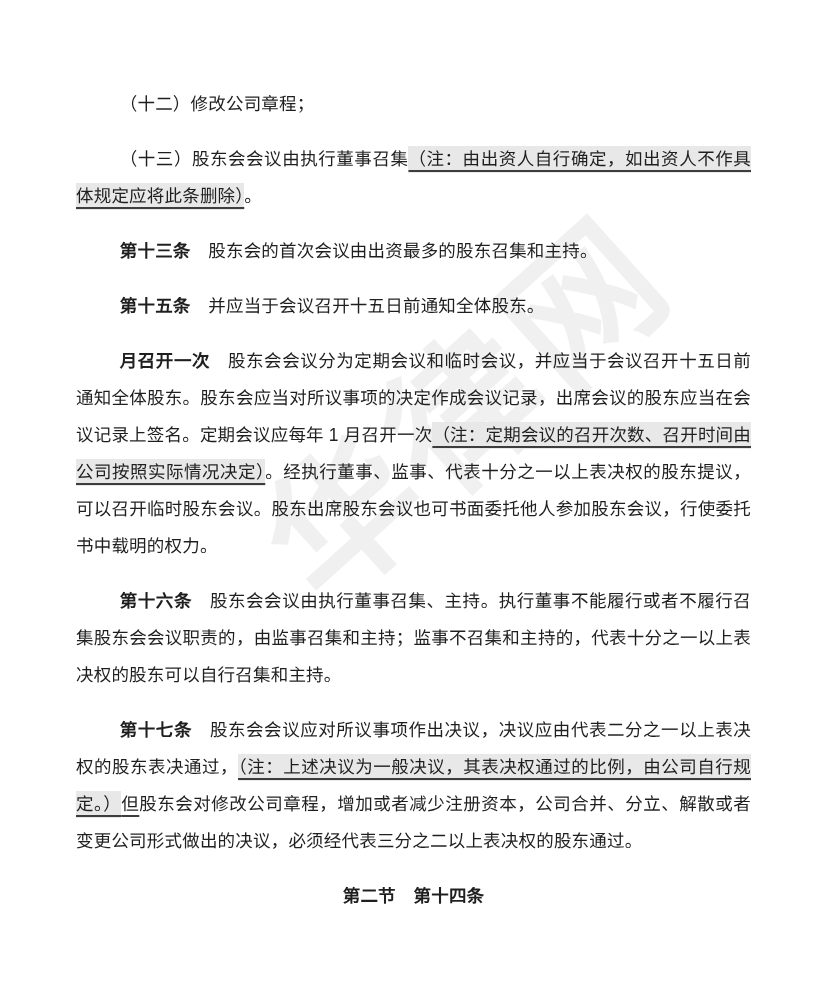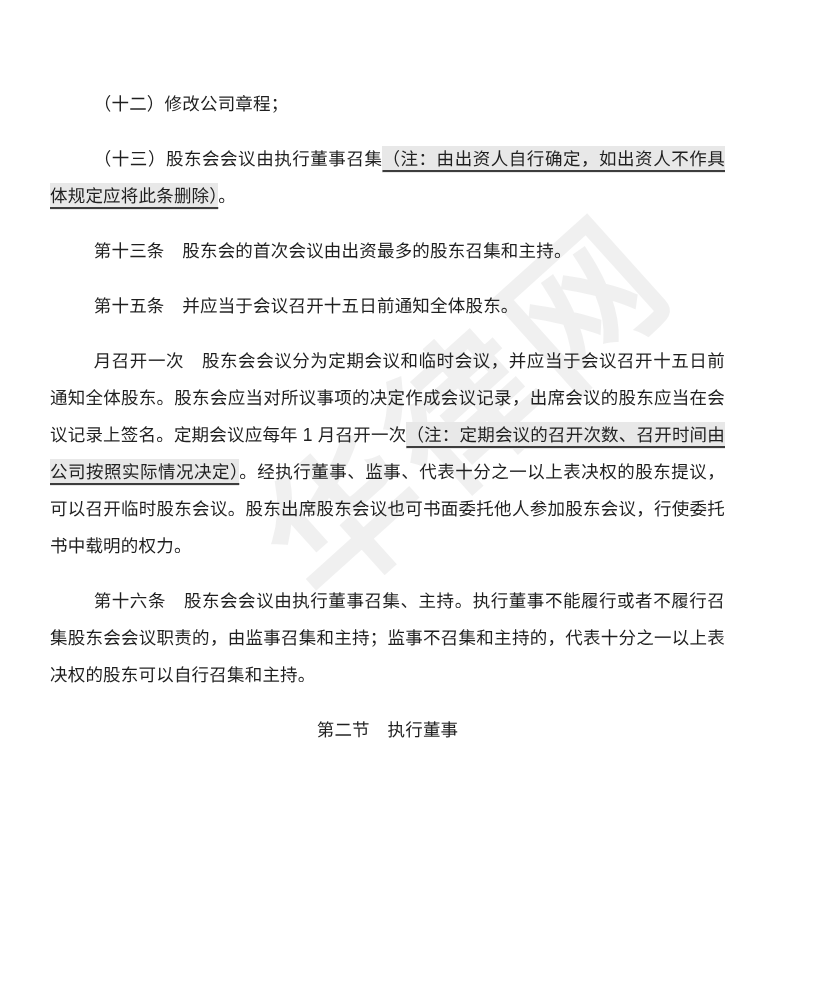--- a/index.html
+++ b/index.html
@@ -30,21 +30,21 @@
     white-space:nowrap;
     color:#000000;
     opacity:0.055;
     pointer-events:none;
     user-select:none;
     z-index:0;
   }
   .doc-body{
     position:relative;
     z-index:1;
-    padding:86px 60px 0 50px;
+    padding:86px 60px 0 76px;
     width:770px; 
   }
   .para{
     font-size:17.5px;
     line-height:37px;
     letter-spacing:0.2px;
   }
   .para.body{
     text-align:justify;
     text-justify:inter-character;
@@ -52,21 +52,21 @@
     margin-bottom:18px;
     width:675px;
   }
   .para.heading{
     text-align:center;
     font-weight:bold;
     margin-top:14px;
     width:675px;
   }
   .run{white-space:pre-wrap;}
-  .run.bold{font-weight:normal;}
+  .run.bold{font-weight:bold;}
   .run.note{
     background:var(--hl);
     text-decoration:underline;
     text-decoration-color:var(--ul);
     text-decoration-thickness:1.5px;
     text-underline-offset:5px;
     padding:3px 0 4px;
     -webkit-box-decoration-break:clone;
     box-decoration-break:clone;
   }
@@ -82,15 +82,16 @@
 
 <div class="page">
   <div class="watermark" style="opacity: 0.055; color: rgb(0, 0, 0);">华律网</div>
   <div class="doc-body">
       <p class="para body"><span class="run plain">（十二）修改公司章程；</span></p>
       <p class="para body"><span class="run plain">（十三）股东会会议由执行董事召集</span><span class="run note">（注：由出资人自行确定，如出资人不作具体规定应将此条删除）</span><span class="run plain">。</span></p>
       <p class="para body"><span class="run bold">第十三条</span><span class="run plain">　股东会的首次会议由出资最多的股东召集和主持。</span></p>
       <p class="para body"><span class="run bold">第十五条</span><span class="run plain">　并应当于会议召开十五日前通知全体股东。</span></p>
       <p class="para body"><span class="run bold">月召开一次</span><span class="run plain">　股东会会议分为定期会议和临时会议，并应当于会议召开十五日前通知全体股东。股东会应当对所议事项的决定作成会议记录，出席会议的股东应当在会议记录上签名。定期会议应每年 1 月召开一次</span><span class="run note">（注：定期会议的召开次数、召开时间由公司按照实际情况决定）</span><span class="run plain">。经执行董事、监事、代表十分之一以上表决权的股东提议，可以召开临时股东会议。股东出席股东会议也可书面委托他人参加股东会议，行使委托书中载明的权力。</span></p>
       <p class="para body"><span class="run bold">第十六条</span><span class="run plain">　股东会会议由执行董事召集、主持。执行董事不能履行或者不履行召集股东会会议职责的，由监事召集和主持；监事不召集和主持的，代表十分之一以上表决权的股东可以自行召集和主持。</span></p>
-      <p class="para heading"><span class="run bold">第二节　执行董事</span></p>
+      <p class="para body"><span class="run bold">第十七条</span><span class="run plain">　股东会会议应对所议事项作出决议，决议应由代表二分之一以上表决权的股东表决通过，</span><span class="run note">（注：上述决议为一般决议，其表决权通过的比例，由公司自行规定。）</span><span class="run underline">但</span><span class="run plain">股东会对修改公司章程，增加或者减少注册资本，公司合并、分立、解散或者变更公司形式做出的决议，必须经代表三分之二以上表决权的股东通过。</span></p>
+      <p class="para heading"><span class="run bold">第二节　第十四条</span></p>
     </div>
 </div>
 
 </body></html>

